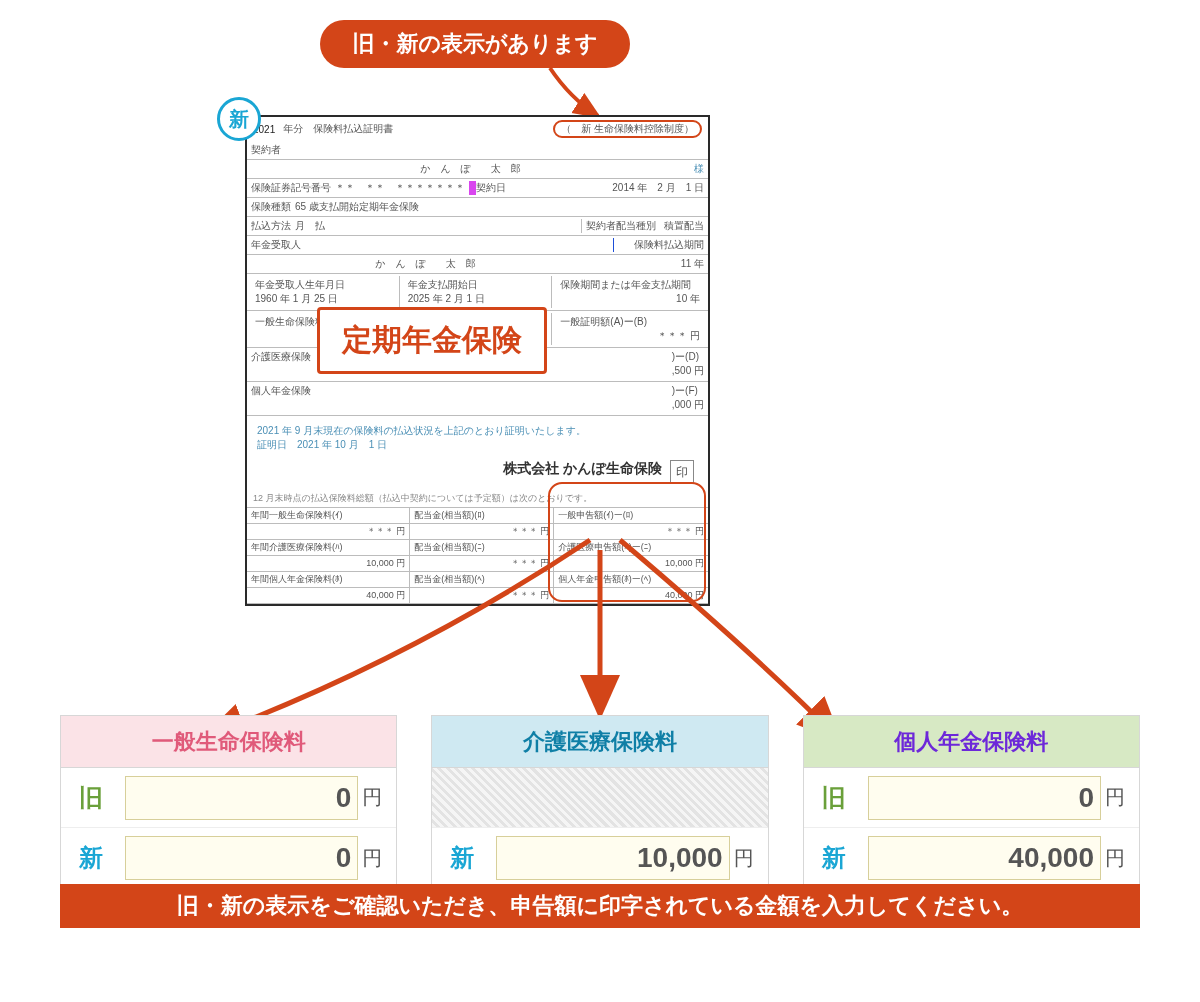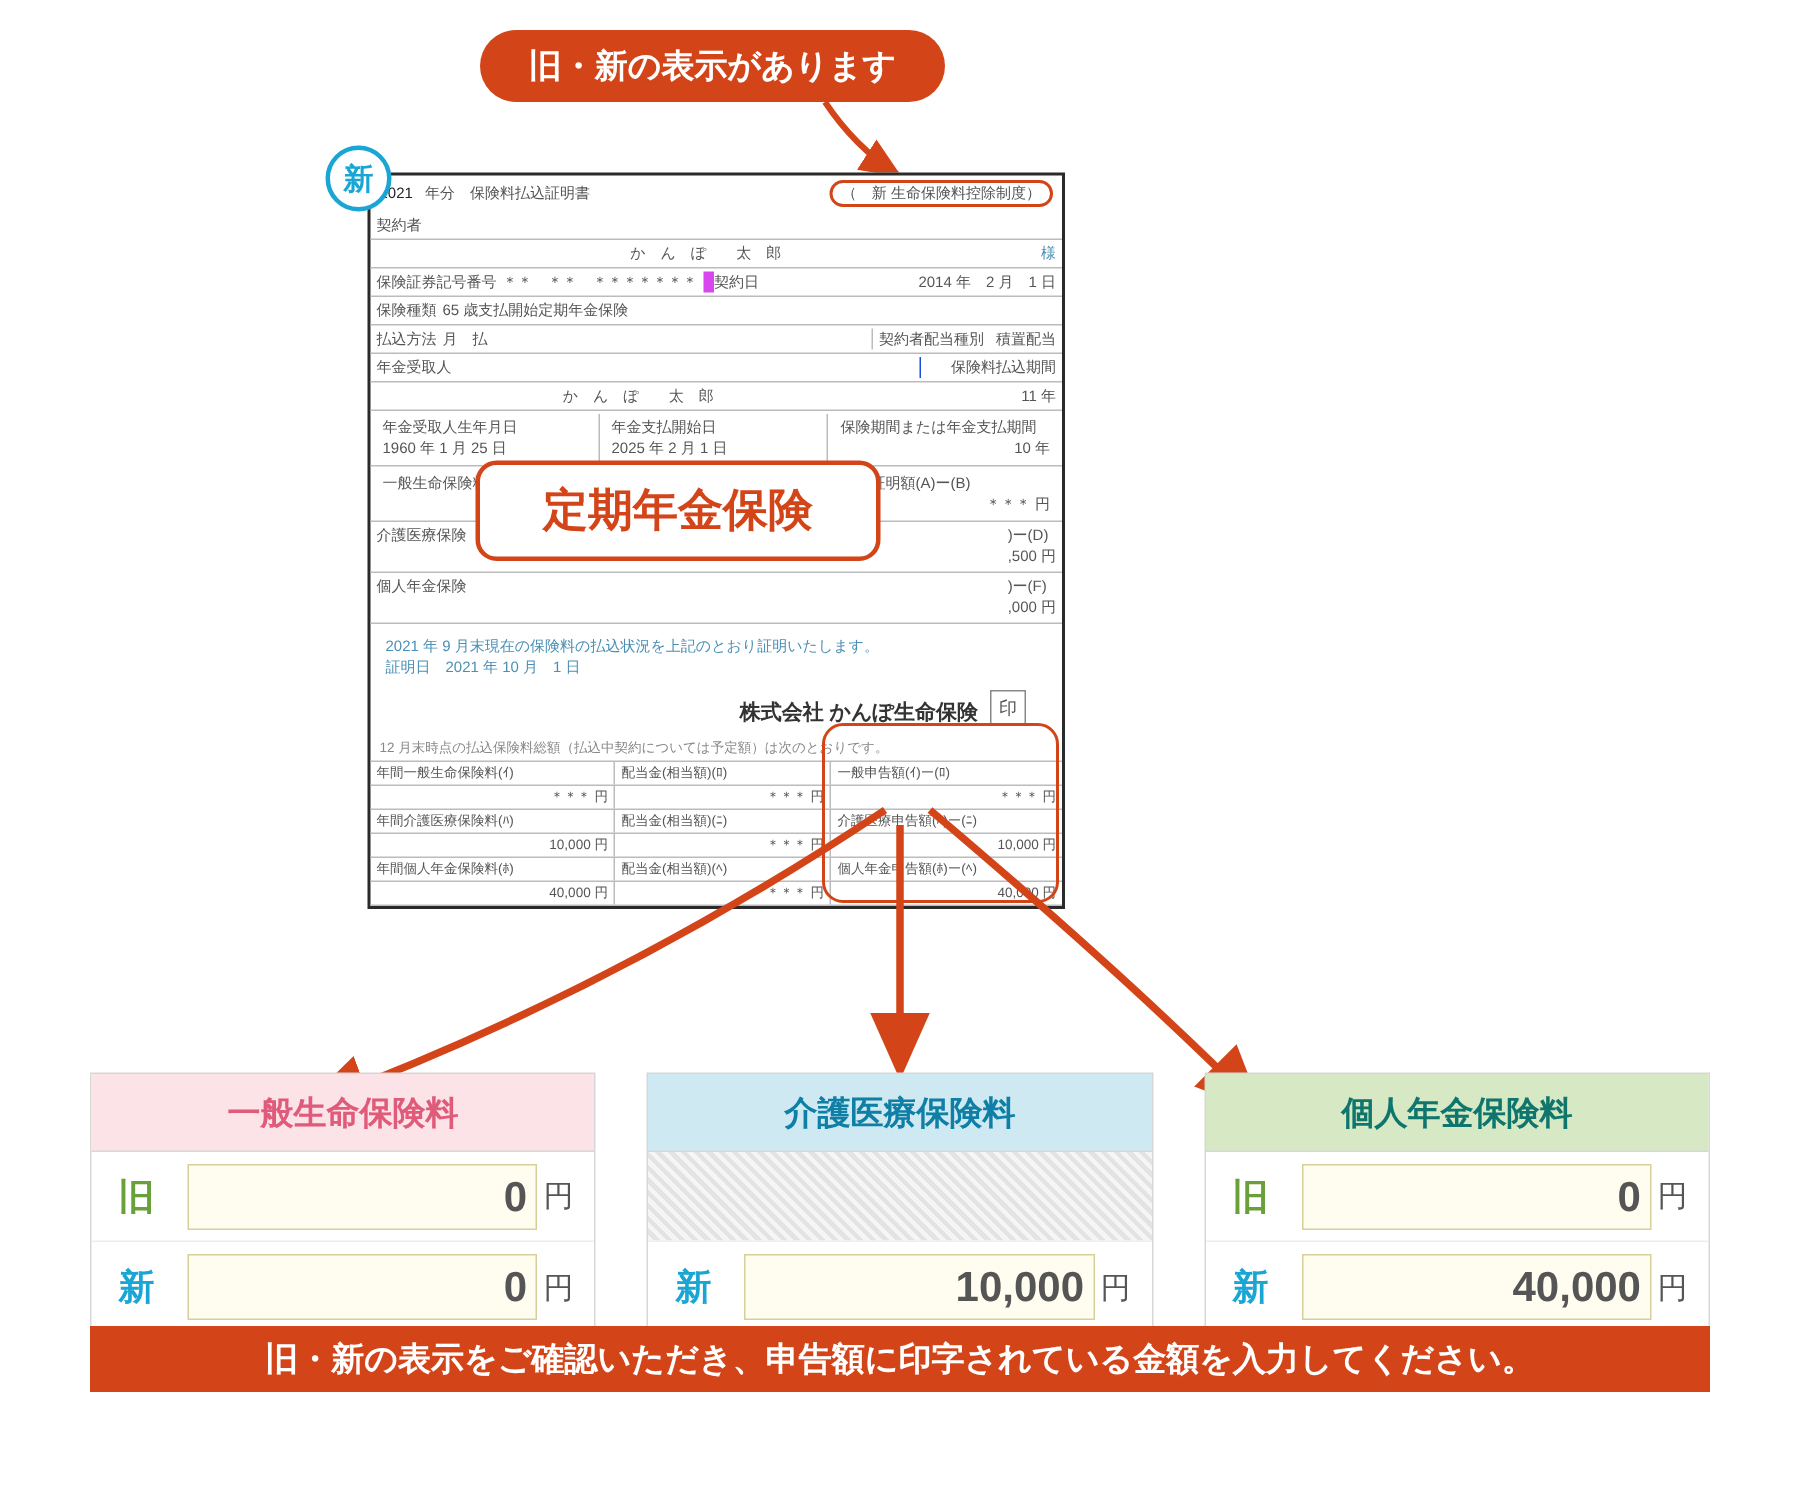--- a/index.html
+++ b/index.html
@@ -14,40 +14,40 @@
   .cert .sec{border-bottom:1px solid #bcbcbc;padding:2px 4px;display:flex;gap:4px}
   .cert .sec span{white-space:nowrap}
   .cert .fill{flex:1}
   .cert .hdr{display:flex;align-items:center;padding:3px 6px;gap:8px}
   .cert .hdr .yr{color:#222}
   .pill{border:2px solid #d34518;border-radius:10px;padding:0 6px;color:#555;font-size:10px}
   .grid3{display:flex}
   .grid3>div{flex:1;border-right:1px solid #bcbcbc;padding:2px 4px;text-align:left}
   .grid3>div:last-child{border-right:none}
   .rightnum{text-align:right!important}
-  .stamp{position:absolute;left:70px;top:190px;border:3px solid #d34518;border-radius:14px;padding:10px 42px;color:#d34518;font-size:30px;font-weight:700;background:#fff;z-index:3}
-  .company-row{display:flex;align-items:flex-end;justify-content:flex-end;padding:6px 24px;gap:8px}
+  .stamp{position:absolute;left:70px;top:190px;border:3px solid #d34518;border-radius:4px;padding:10px 22px;color:#d34518;font-size:30px;font-weight:700;background:#fff;z-index:3}
+  .company-row{display:flex;align-items:flex-start;justify-content:flex-end;padding:6px 14px;gap:8px}
   .seal{border:1px solid #888;width:24px;height:24px;display:flex;align-items:center;justify-content:center;font-size:12px}
   .bottom-note{font-size:9px;color:#888;padding:2px 6px}
   .btable{border-top:1px solid #bcbcbc}
   .btable .brow{display:flex;border-bottom:1px solid #bcbcbc}
   .btable .brow>div{border-right:1px solid #bcbcbc;padding:1px 4px;font-size:9px}
   .btable .brow>div:last-child{border-right:none}
   .btable .c1{width:170px}
   .btable .c2{width:150px}
   .btable .c3{width:160px}
   .bottom-circle{position:absolute;right:2px;bottom:2px;width:158px;height:120px;border:2px solid #d34518;border-radius:14px;pointer-events:none}
   svg.arr{position:absolute;overflow:visible}
   
   .cards{position:absolute;left:0;top:695px;width:1080px;display:flex;gap:34px}
   .card{flex:1;border:1px solid #d7d7d7}
   .card-h{height:52px;display:flex;align-items:center;justify-content:center;font-size:22px;font-weight:600;border-bottom:1px solid #d7d7d7}
   .card-h.pink{background:#fbe3e7;color:#e05a7a}
   .card-h.blue{background:#cfe9f2;color:#0f7fa6}
-  .card-h.green{background:#d7e9c4;color:#0f766e}
+  .card-h.green{background:#d7e9c4;color:#6d28d9}
   .row{height:60px;display:flex;align-items:center;border-bottom:1px solid #eee}
   .row:last-child{border-bottom:none}
   .tag{width:60px;text-align:center;font-size:24px;font-weight:600}
   .tag.old{color:#6aa03a}
   .tag.new{color:#1aa6d4}
   .amount-box{flex:1;margin:0 4px;height:44px;border:1px solid #d7cf9a;background:#fffdef;display:flex;align-items:center;justify-content:flex-end;padding-right:6px;font-size:28px;font-weight:600;color:#555}
   .yen{width:34px;font-size:20px;color:#555}
   .hatched{height:60px;background:repeating-linear-gradient(45deg,#f5f5f5,#f5f5f5 3px,#e3e3e3 3px,#e3e3e3 6px);border-bottom:1px solid #eee}
   
   .banner{position:absolute;left:0;top:864px;width:1080px;height:44px;background:#d34518;color:#fff;display:flex;align-items:center;justify-content:center;font-size:22px;font-weight:600}

